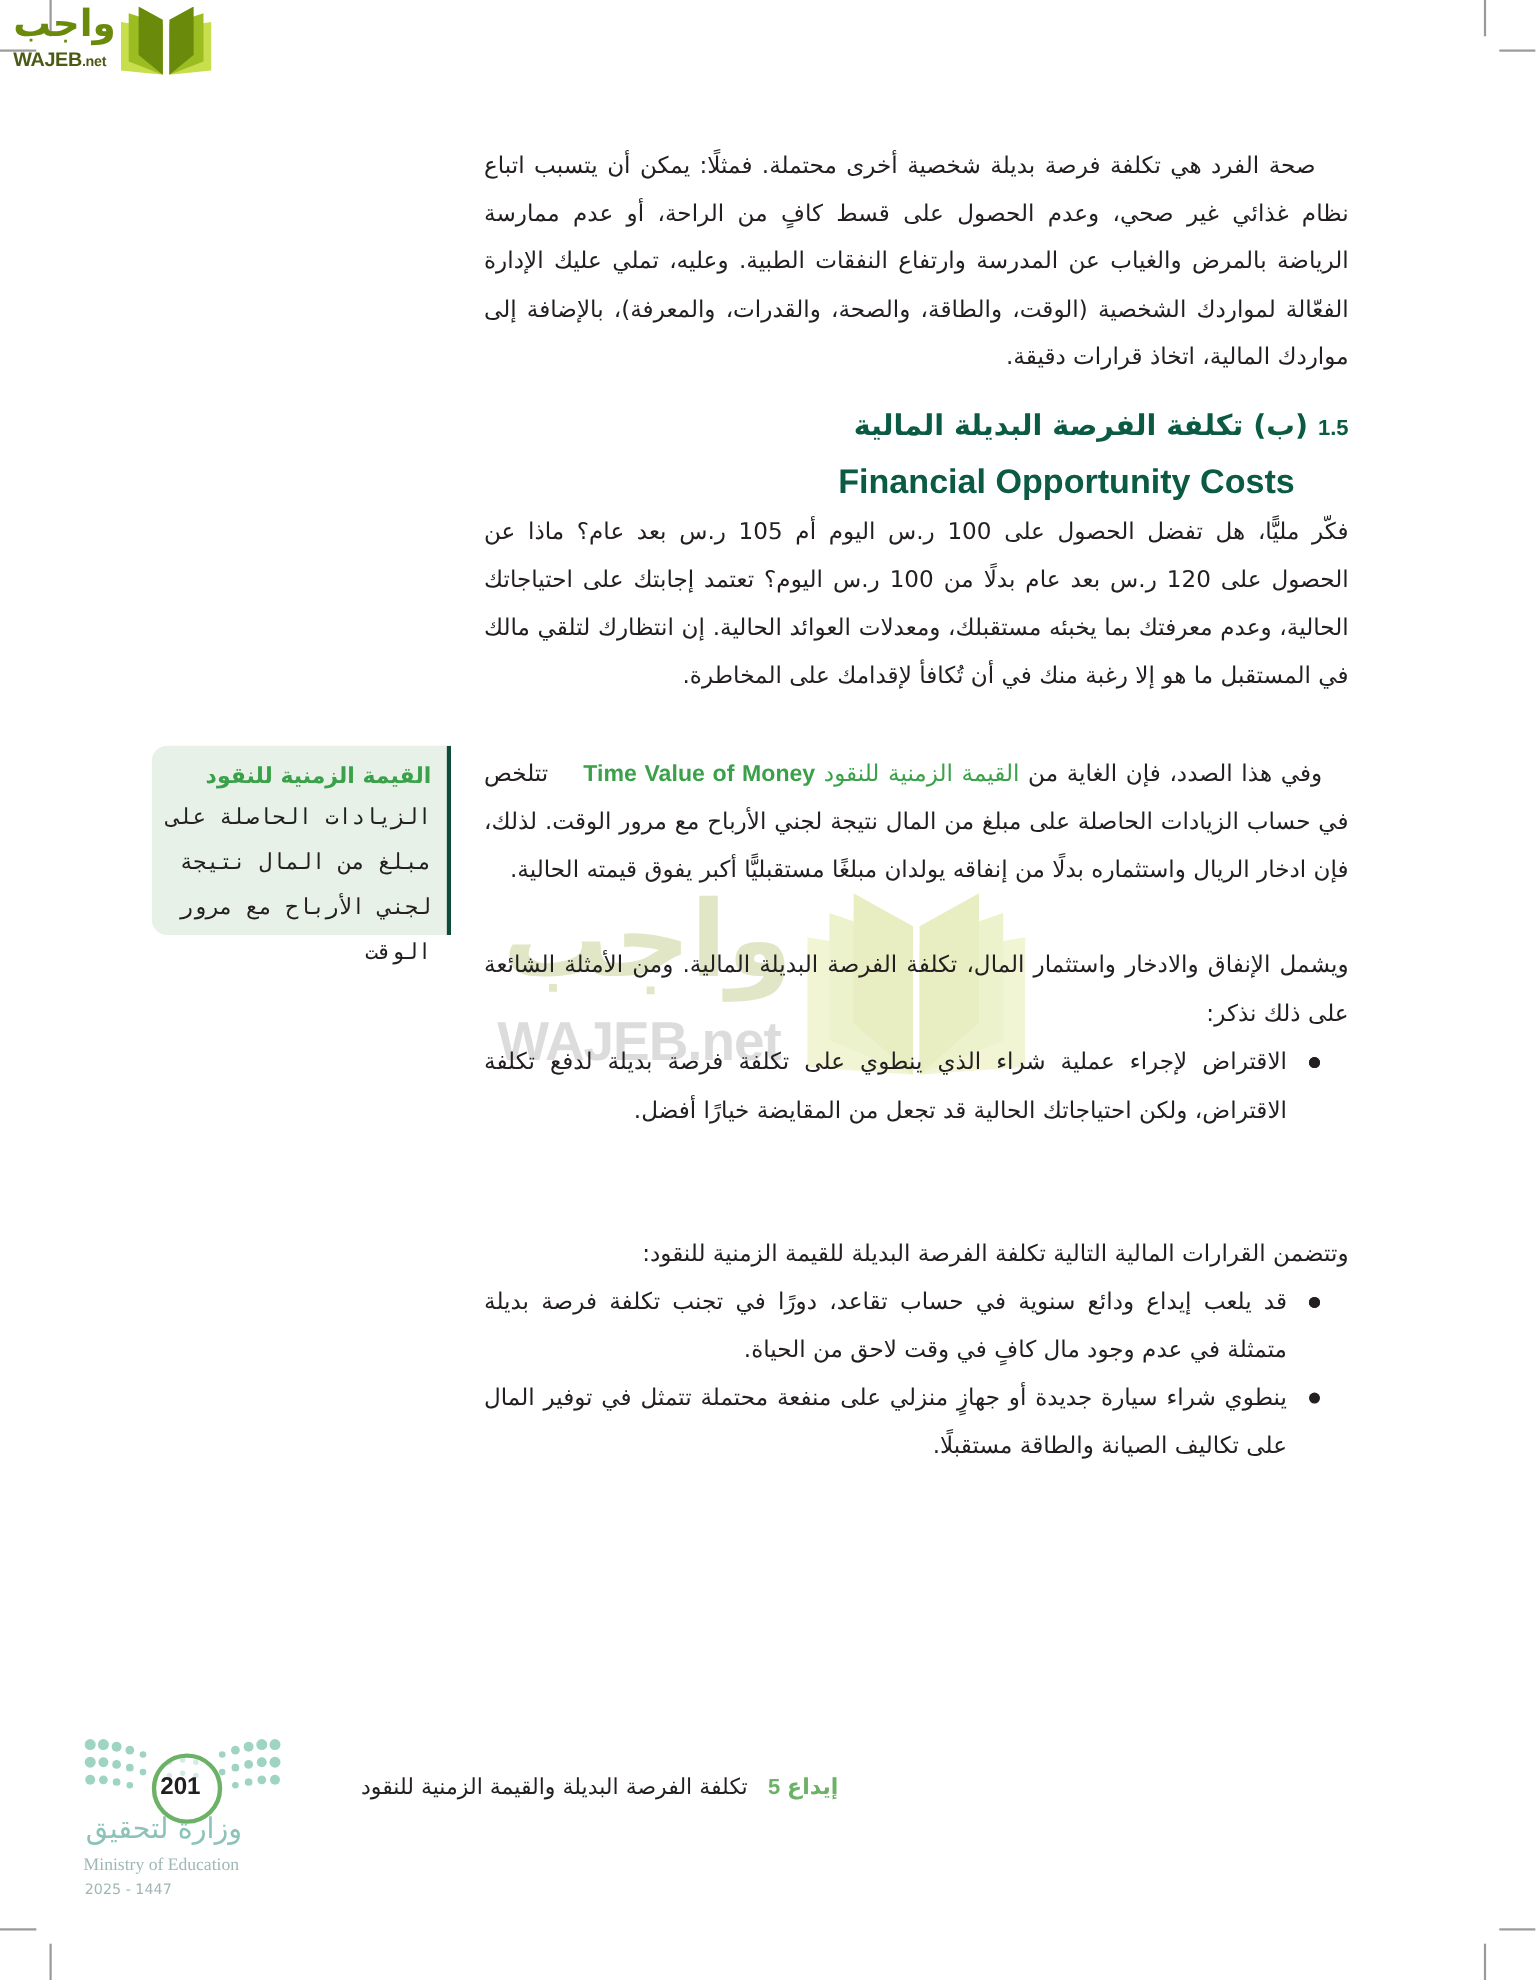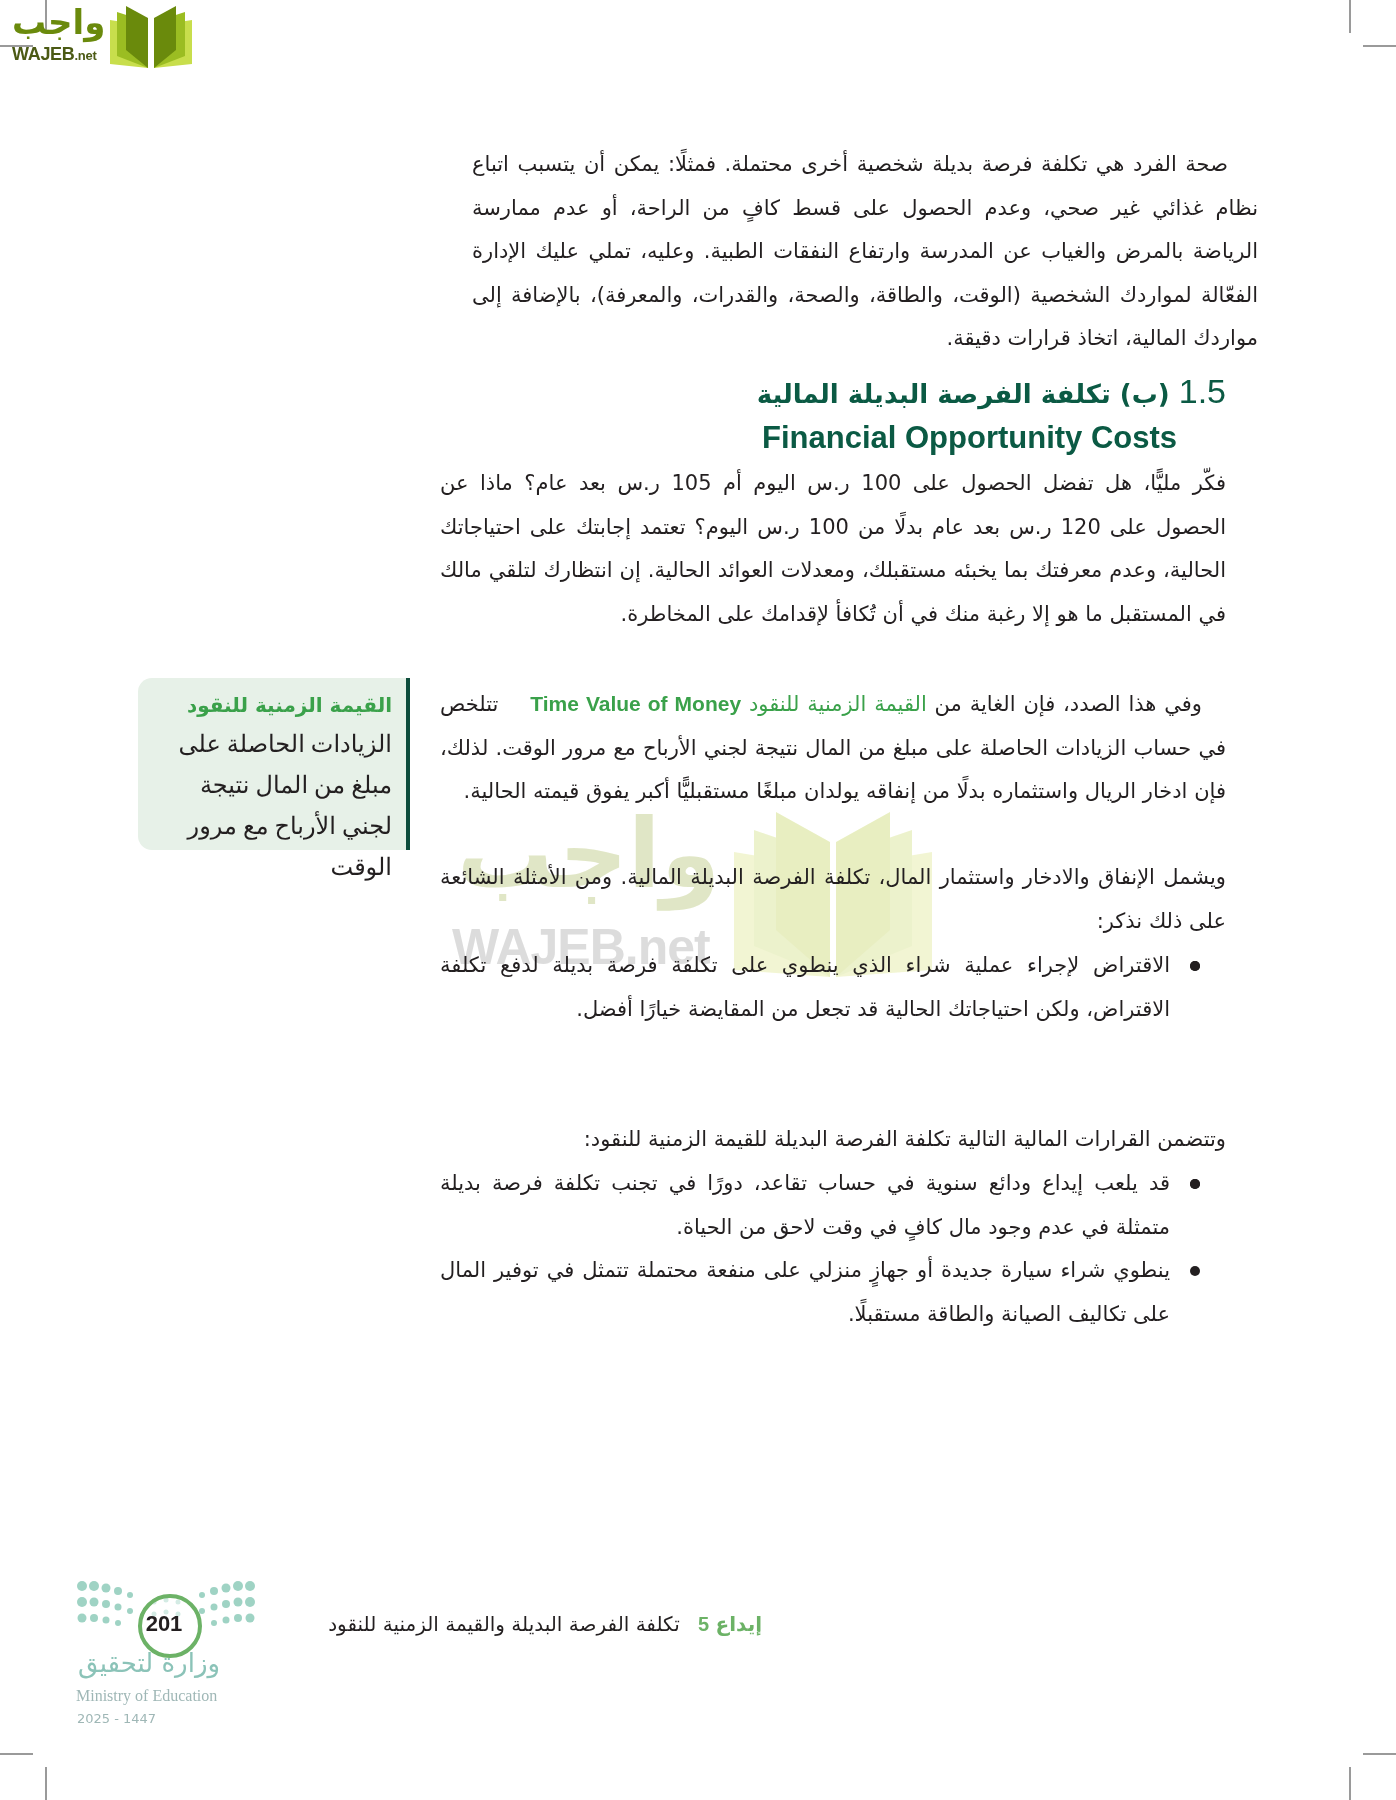--- a/index.html
+++ b/index.html
@@ -69,38 +69,38 @@
       left: 440px;
       width: 786px;
       direction: rtl;
       text-align: justify;
       text-align-last: right;
       font-family: "DejaVu Sans", sans-serif;
       font-size: 21px;
       line-height: 43.5px;
       color: #231f20;
     }
-    .p1 { top: 143px; margin-left: 32px; }
+    .p1 { top: 129px; }
     .p1 .indent { display: inline-block; width: 30px; }
 
     .section-heading {
       position: absolute;
       top: 372px;
       right: 170px;
       direction: rtl;
       font-family: "DejaVu Sans", sans-serif;
       font-weight: bold;
       font-size: 26px;
       color: #0b5a44;
       white-space: nowrap;
     }
     .section-heading .num {
       font-family: "Liberation Sans", sans-serif;
-      font-weight: normal;
-      font-size: 34px;
+      font-weight: bold;
+      font-size: 20px;
     }
     .section-subheading {
       position: absolute;
       top: 420px;
       left: 762px;
       font-family: "Liberation Sans", sans-serif;
       font-weight: bold;
       font-size: 31px;
       color: #0b5a44;
       white-space: nowrap;
@@ -156,22 +156,22 @@
     }
     .sidenote-title {
       font-family: "DejaVu Sans", sans-serif;
       font-weight: bold;
       font-size: 20px;
       color: #3aa14a;
       line-height: 38px;
       white-space: nowrap;
     }
     .sidenote-body {
-      font-family: Liberation Serif, serif;
-      font-size: 24px;
+      font-family: Liberation Mono, monospace;
+      font-size: 20px;
       line-height: 41px;
       color: #231f20;
       text-align: right;
     }
 
     
     .watermark {
       position: absolute;
       left: 452px;
       top: 812px;

